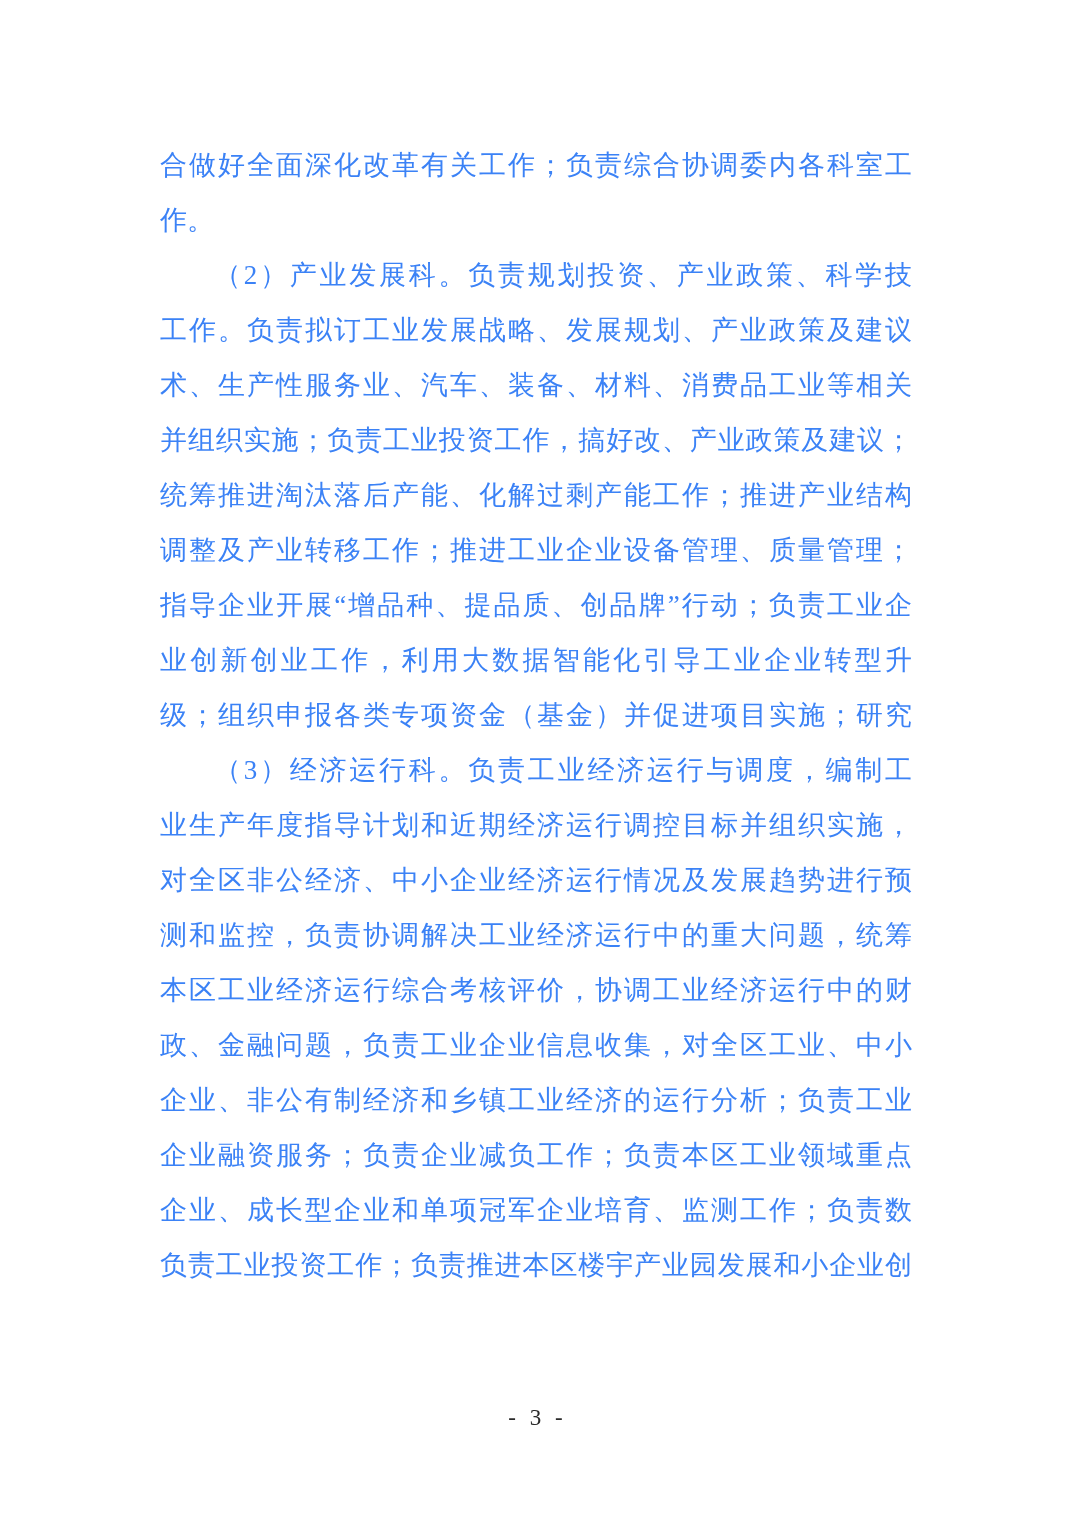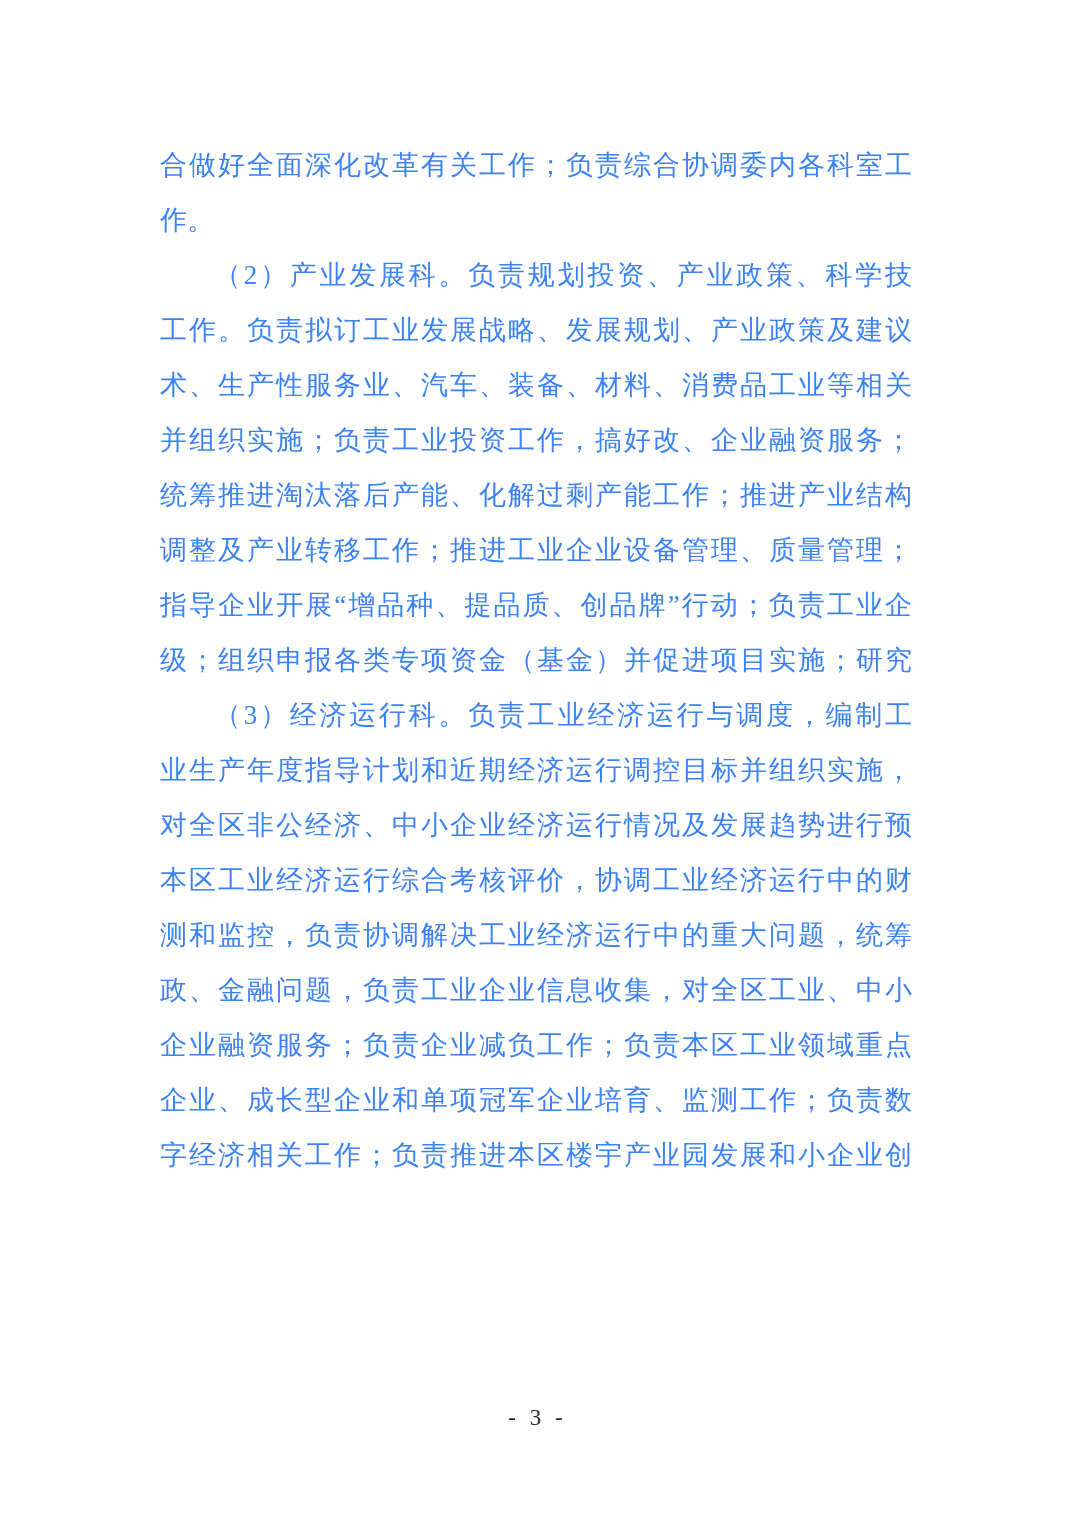--- a/index.html
+++ b/index.html
@@ -56,30 +56,32 @@
 </head>
 <body>
 
 <div class="page">
   <div class="text-block">
     <div class="line j">合做好全面深化改革有关工作；负责综合协调委内各科室工</div>
     <div class="line">作。</div>
     <div class="line j indent">（2）产业发展科。负责规划投资、产业政策、科学技</div>
     <div class="line j">工作。负责拟订工业发展战略、发展规划、产业政策及建议</div>
     <div class="line j">术、生产性服务业、汽车、装备、材料、消费品工业等相关</div>
-    <div class="line j">并组织实施；负责工业投资工作，搞好改、企业融资服务；</div>
+    <div class="line j">并组织实施；负责工业投资工作，搞好改、产业政策及建议；</div>
     <div class="line j">统筹推进淘汰落后产能、化解过剩产能工作；推进产业结构</div>
     <div class="line j">调整及产业转移工作；推进工业企业设备管理、质量管理；</div>
     <div class="line j">指导企业开展“增品种、提品质、创品牌”行动；负责工业企</div>
+    <div class="line j">业创新创业工作，利用大数据智能化引导工业企业转型升</div>
     <div class="line j">级；组织申报各类专项资金（基金）并促进项目实施；研究</div>
     <div class="line j indent">（3）经济运行科。负责工业经济运行与调度，编制工</div>
     <div class="line j">业生产年度指导计划和近期经济运行调控目标并组织实施，</div>
     <div class="line j">对全区非公经济、中小企业经济运行情况及发展趋势进行预</div>
+    <div class="line j">测和监控，负责协调解决工业经济运行中的重大问题，统筹</div>
     <div class="line j">本区工业经济运行综合考核评价，协调工业经济运行中的财</div>
-    <div class="line j">测和监控，负责协调解决工业经济运行中的重大问题，统筹</div>
     <div class="line j">政、金融问题，负责工业企业信息收集，对全区工业、中小</div>
+    <div class="line j">企业、非公有制经济和乡镇工业经济的运行分析；负责工业</div>
     <div class="line j">企业融资服务；负责企业减负工作；负责本区工业领域重点</div>
     <div class="line j">企业、成长型企业和单项冠军企业培育、监测工作；负责数</div>
-    <div class="line j">字经济相关工作；负责推进本区楼宇产业园发展和小企业创</div>
+    <div class="line j">负责工业投资工作；负责推进本区楼宇产业园发展和小企业创</div>
   </div>
 
   <div class="footer">- 3 -</div>
 </div>
 
 </body></html>

